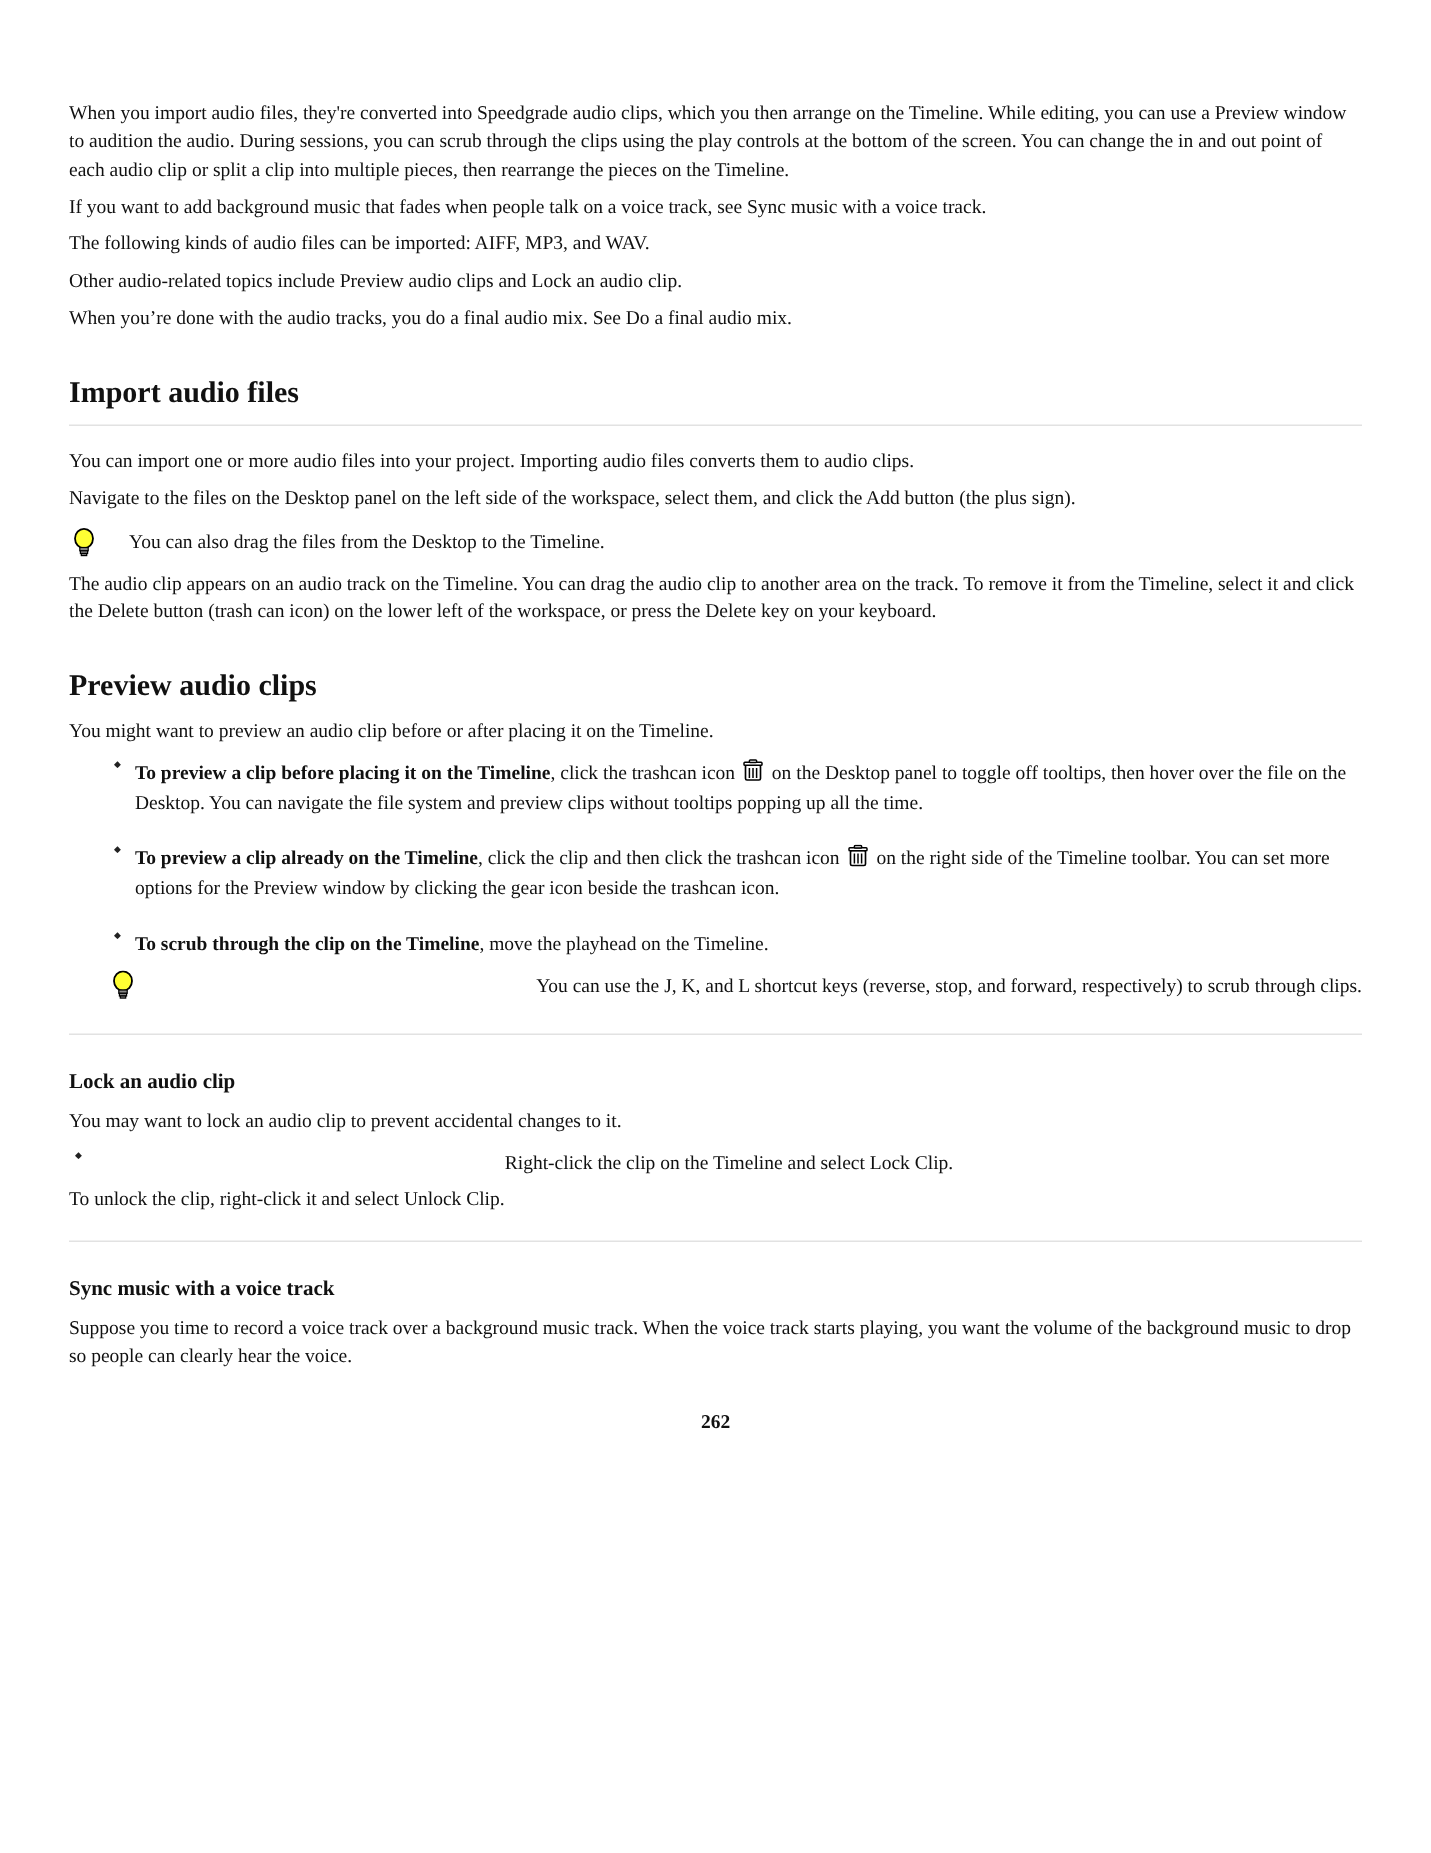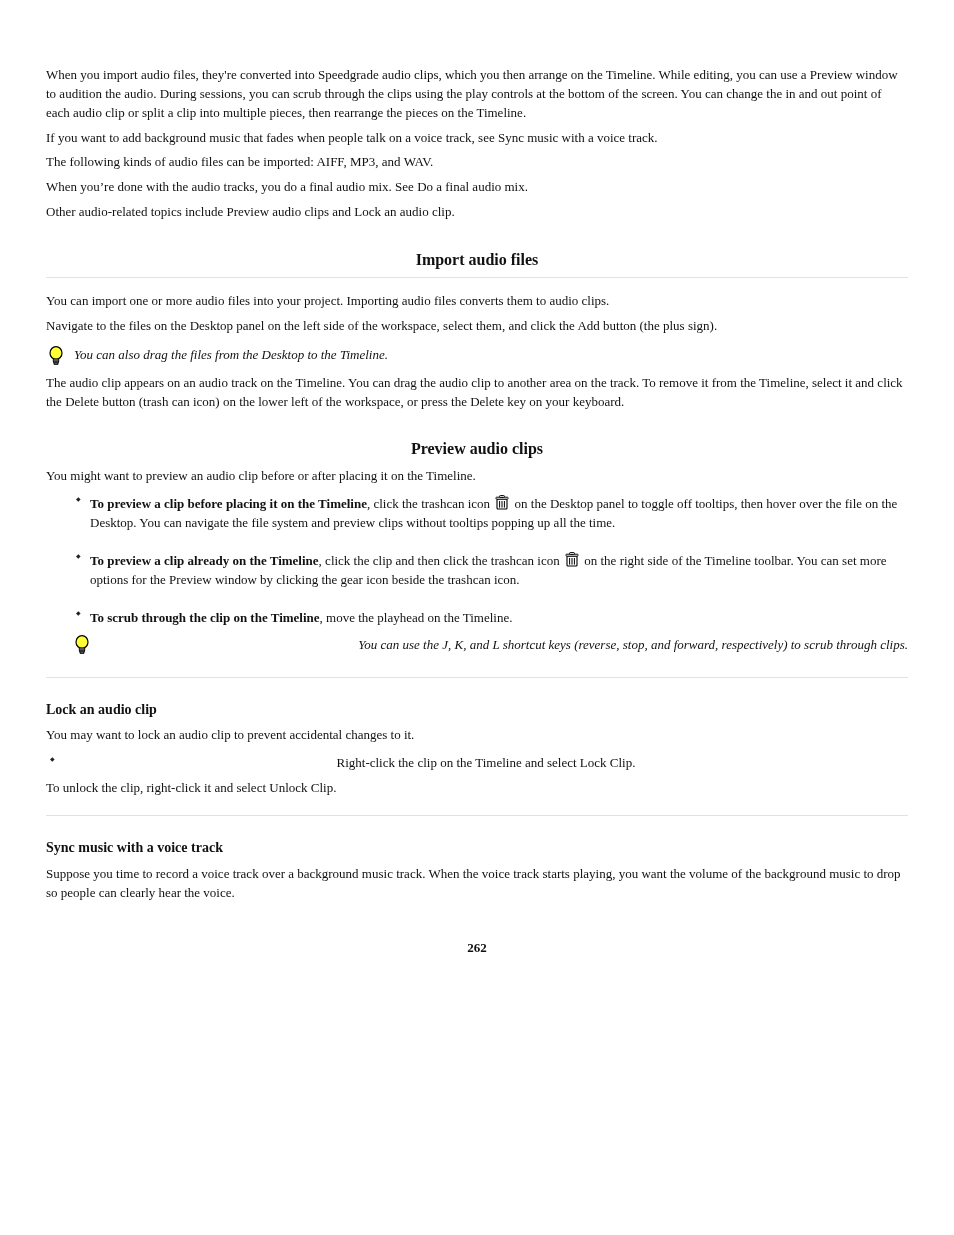--- a/index.html
+++ b/index.html
@@ -22,39 +22,37 @@
     width: 100%;
     font-size: 13px;
     line-height: 1.45;
   }
   .section-rule {
     border: none;
     border-top: 1px solid #e2e2e2;
     margin: 0;
   }
   .heading {
-    font-size: 16px;
+    font-size: 20px;
     font-weight: bold;
     margin: 22px 0 4px 0;
-    text-align: center;
   }
   .subheading {
     font-size: 14px;
     font-weight: bold;
     margin: 18px 0 2px 0;
   }
   p {
     margin: 6px 0;
   }
   .tip-row {
     display: flex;
     align-items: flex-start;
-    gap: 8px;
+    gap: 20px;
     margin: 10px 0 6px 0;
-    font-style: italic;
   }
   .tip-row.indented {
     margin-left: 26px;
     text-align: right;
   }
   .tip-text {
     flex: 1;
   }
   ul.bullets {
     list-style: none;
@@ -106,24 +104,24 @@
 <div class="page">
   <div class="content">
 
     <div style="margin-top:18px;">
       <p>When you import audio files, they're converted into Speedgrade audio clips, which you then arrange on the Timeline. While editing, you can use a Preview window to audition the audio. During sessions, you can scrub through the clips using the play controls at the bottom of the screen. You can change the in and out point of each audio clip or split a clip into multiple pieces, then rearrange the pieces on the Timeline.</p>
       <p>
         <span>If you want to add background music that fades when people talk on a voice track, see </span><span>Sync music with a voice track</span><span>.</span>
       </p>
       <p>The following kinds of audio files can be imported: AIFF, MP3, and WAV.</p>
       <p>
-        <span>When you’re done with the audio tracks, you do a final audio mix. See </span><span>Do a final audio mix</span><span>.</span>
+        <span>Other audio-related topics include </span><span>Preview audio clips</span><span> and </span><span>Lock an audio clip</span><span>.</span>
       </p>
       <p>
-        <span>Other audio-related topics include </span><span>Preview audio clips</span><span> and </span><span>Lock an audio clip</span><span>.</span>
+        <span>When you’re done with the audio tracks, you do a final audio mix. See </span><span>Do a final audio mix</span><span>.</span>
       </p>
     </div>
 
     <div style="margin-top:26px;">
       <div class="heading">Import audio files</div>
       <hr class="section-rule" style="margin-top:6px; margin-bottom:14px;">
       <p>You can import one or more audio files into your project. Importing audio files converts them to audio clips.</p>
       <p>Navigate to the files on the Desktop panel on the left side of the workspace, select them, and click the Add button (the plus sign).</p>
 
       <div class="tip-row">

